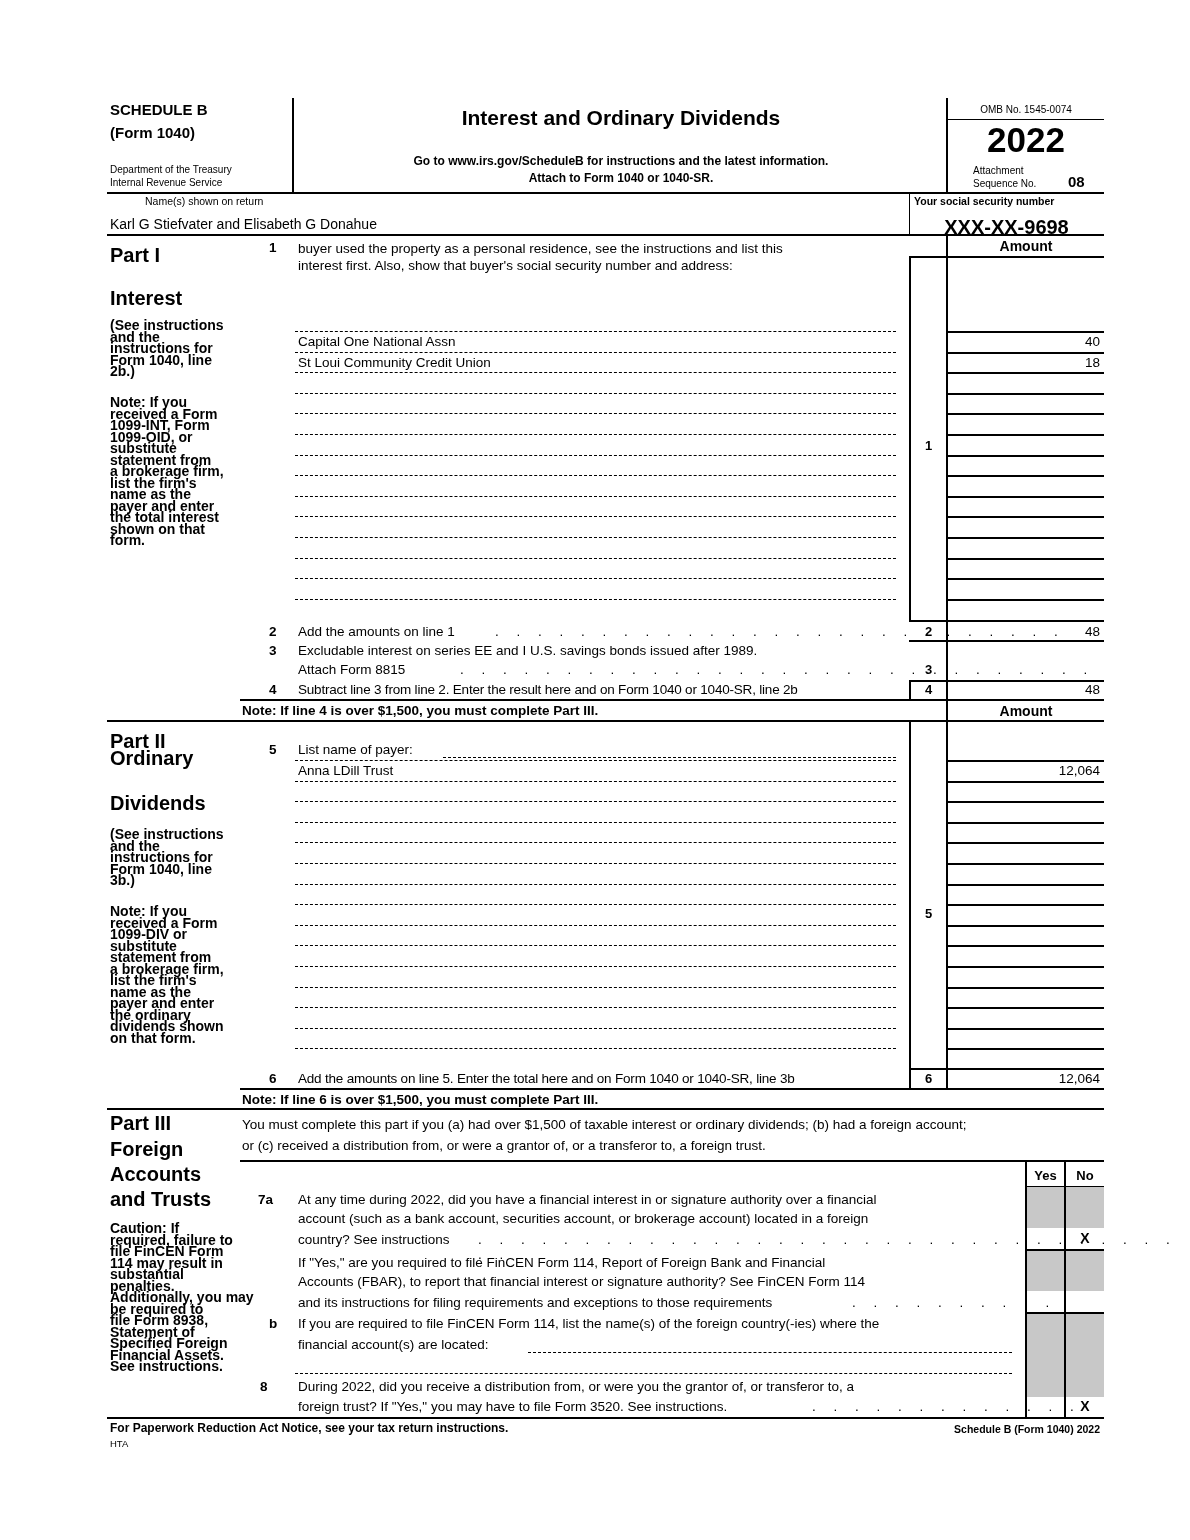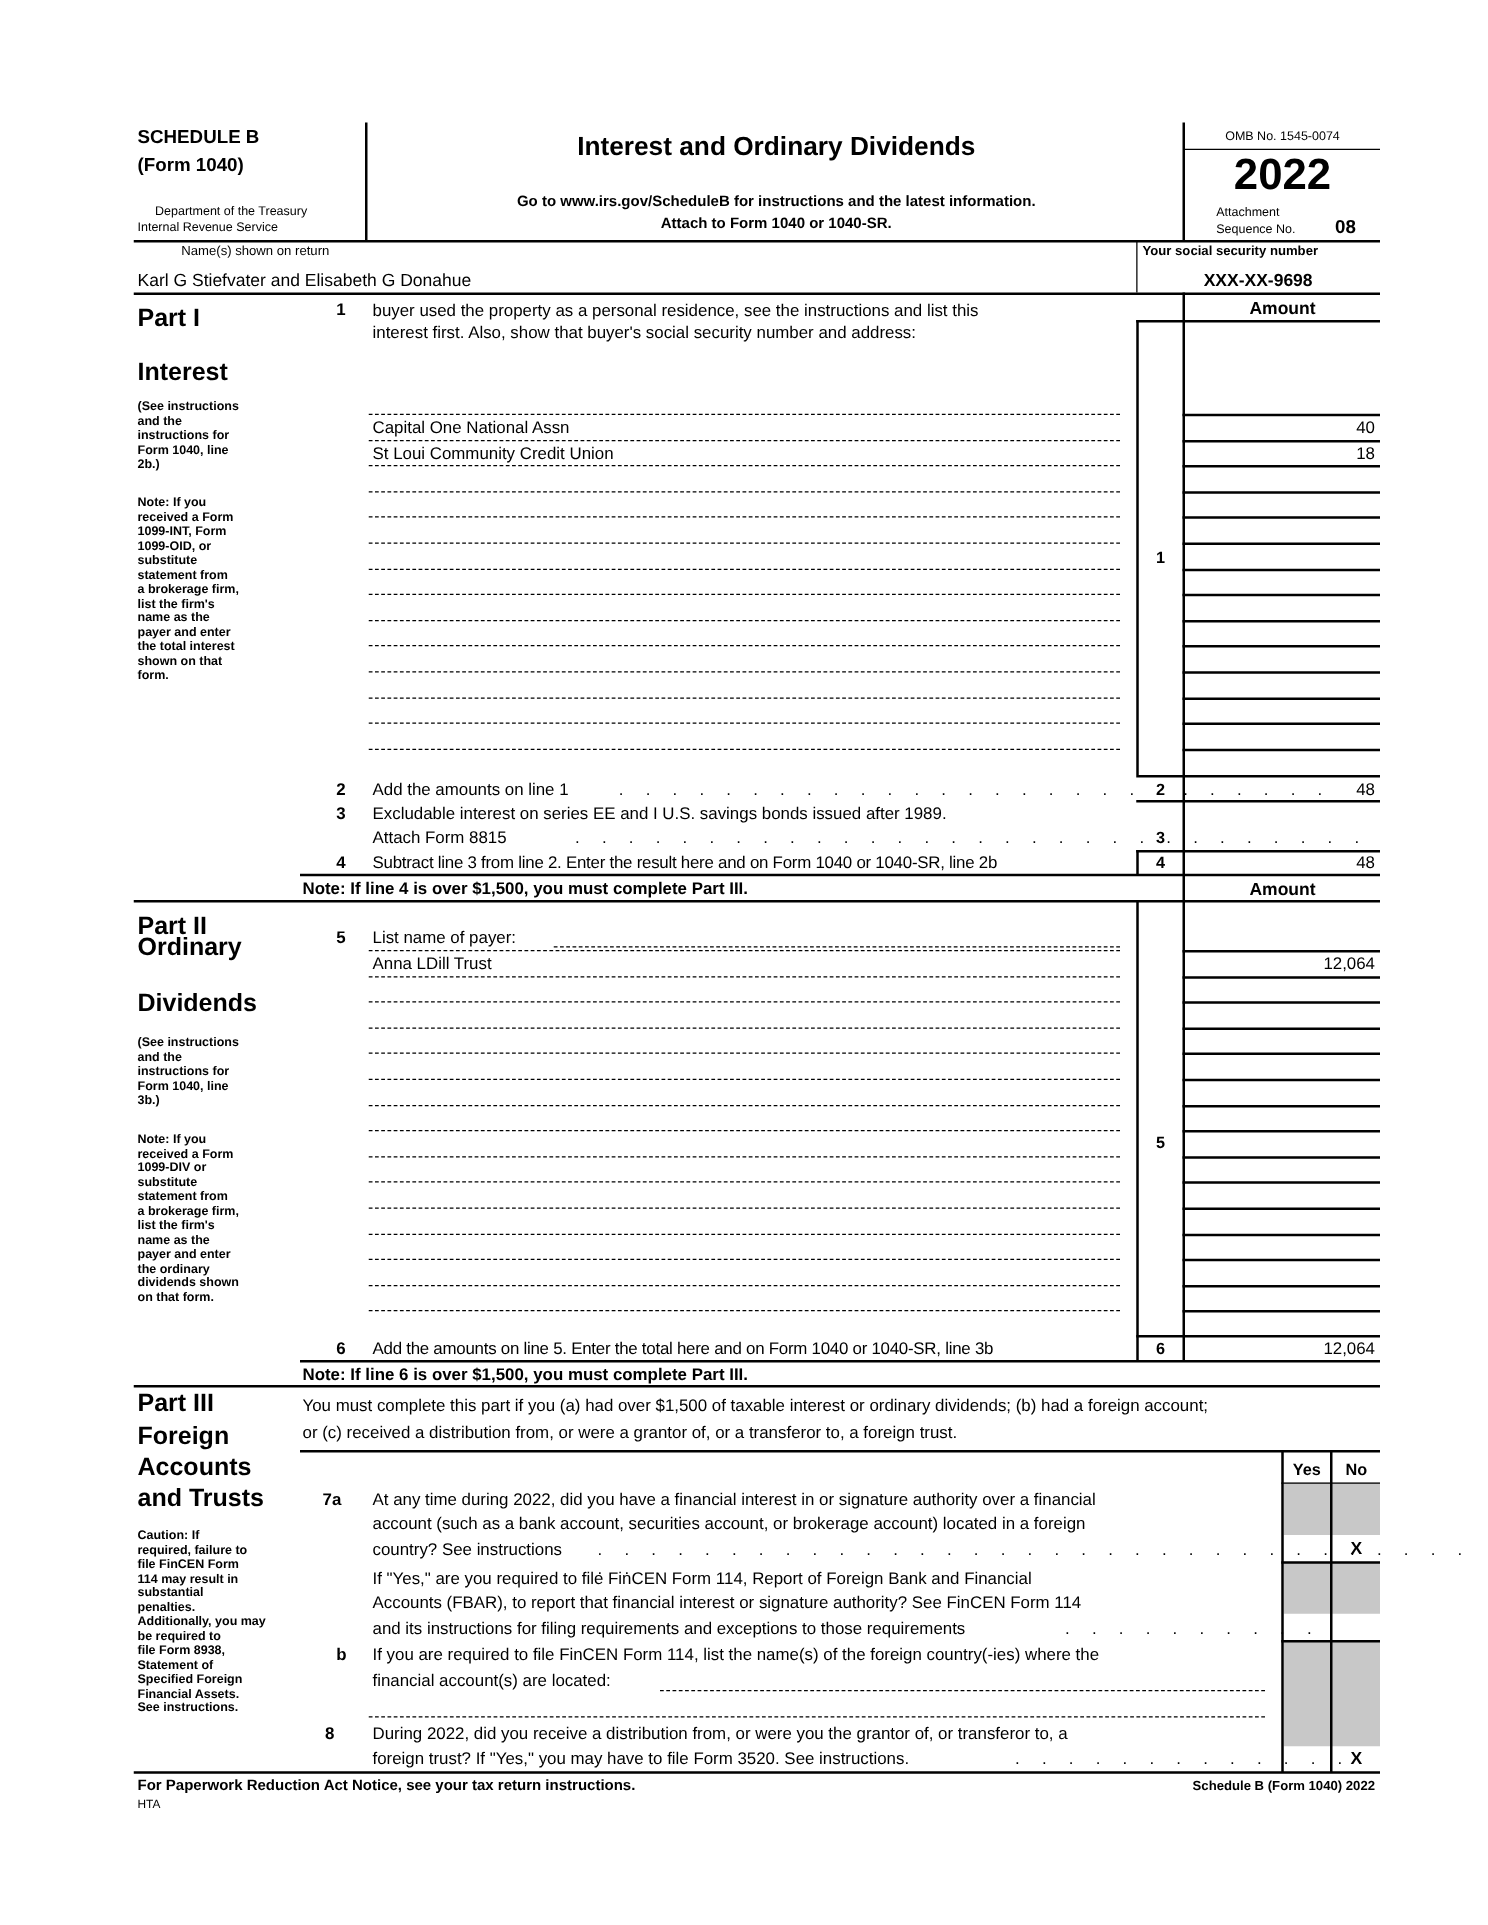--- a/index.html
+++ b/index.html
@@ -3,34 +3,34 @@
 <meta charset="utf-8">
 <style>
   html, body { margin:0; padding:0; background:#fff; }
   body { width:1190px; height:1540px; position:relative; font-family:"Liberation Sans", sans-serif; color:#000; overflow:hidden; }
   .abs { position:absolute; }
   .b { font-weight:bold; }
   .hline { position:absolute; background:#000; height:1px; }
   .thick { height:2px; }
   .vline { position:absolute; background:#000; width:2px; }
   .dash { position:absolute; border-top:1px dashed #000; height:0; }
-  .small { font-size:10px; line-height:11.5px; }
+  .small { font-size:14px; line-height:11.5px; }
   .t13 { font-size:13.5px; }
   .gray { position:absolute; background:#c8c8c8; }
   .right { text-align:right; }
   .center { text-align:center; }
   .dots { letter-spacing:7px; }
 </style>
 </head>
 <body>
 
 <div>
   <div class="abs b" style="left:110px;top:101px;font-size:15px;">SCHEDULE B</div>
   <div class="abs b" style="left:110px;top:124px;font-size:15px;">(Form 1040)</div>
-  <div class="abs small" style="left:124px;top:164px;font-size:10px;">Department of the Treasury</div>
+  <div class="abs small" style="left:110px;top:164px;font-size:10px;">Department of the Treasury</div>
   <div class="abs small" style="left:110px;top:177px;font-size:10px;">Internal Revenue Service</div>
   <div class="vline" style="left:292px;top:98px;height:94px;"></div>
 
   <div class="abs b center" style="left:296px;top:106px;width:650px;font-size:21px;">Interest and Ordinary Dividends</div>
   <div class="abs b center" style="left:296px;top:154px;width:650px;font-size:12px;">Go to www.irs.gov/ScheduleB for instructions and the latest information.</div>
   <div class="abs b center" style="left:296px;top:171px;width:650px;font-size:12px;">Attach to Form 1040 or 1040-SR.</div>
 
   <div class="vline" style="left:946px;top:98px;height:94px;"></div>
   <div class="abs center" style="left:948px;top:104px;width:156px;font-size:10px;">OMB No. 1545-0074</div>
   <div class="hline" style="left:948px;top:119px;width:156px;"></div>
@@ -38,21 +38,21 @@
   <div class="abs" style="left:973px;top:165px;font-size:10px;">Attachment</div>
   <div class="abs" style="left:973px;top:178px;font-size:10px;">Sequence No.</div>
   <div class="abs b" style="left:1068px;top:173px;font-size:15px;">08</div>
 </div>
 <div class="hline thick" style="left:107px;top:192px;width:997px;"></div>
 
 <div class="abs" style="left:110px;top:195px;font-size:10.5px;margin-left:35px;">Name(s) shown on return</div>
 <div class="abs" style="left:110px;top:216px;font-size:14px;">Karl G Stiefvater and Elisabeth G Donahue</div>
 <div class="vline" style="left:909px;top:193px;height:41px;width:1px;"></div>
 <div class="abs b" style="left:914px;top:195px;font-size:10.5px;">Your social security number</div>
-<div class="abs b center" style="left:909px;top:216px;width:195px;font-size:14px;">XXX-XX-9698</div>
+<div class="abs b center" style="left:909px;top:216px;width:195px;font-size:20px;">XXX-XX-9698</div>
 <div class="hline thick" style="left:107px;top:234px;width:997px;"></div>
 
 <div>
   <div class="abs b" style="left:110px;top:244px;font-size:20px;">Part I</div>
   <div class="abs b" style="left:110px;top:287px;font-size:20px;">Interest</div>
   <div class="abs b small" style="left:110px;top:320px;">
     <div>(See instructions</div>
       <div>and the</div>
       <div>instructions for</div>
       <div>Form 1040, line</div>

